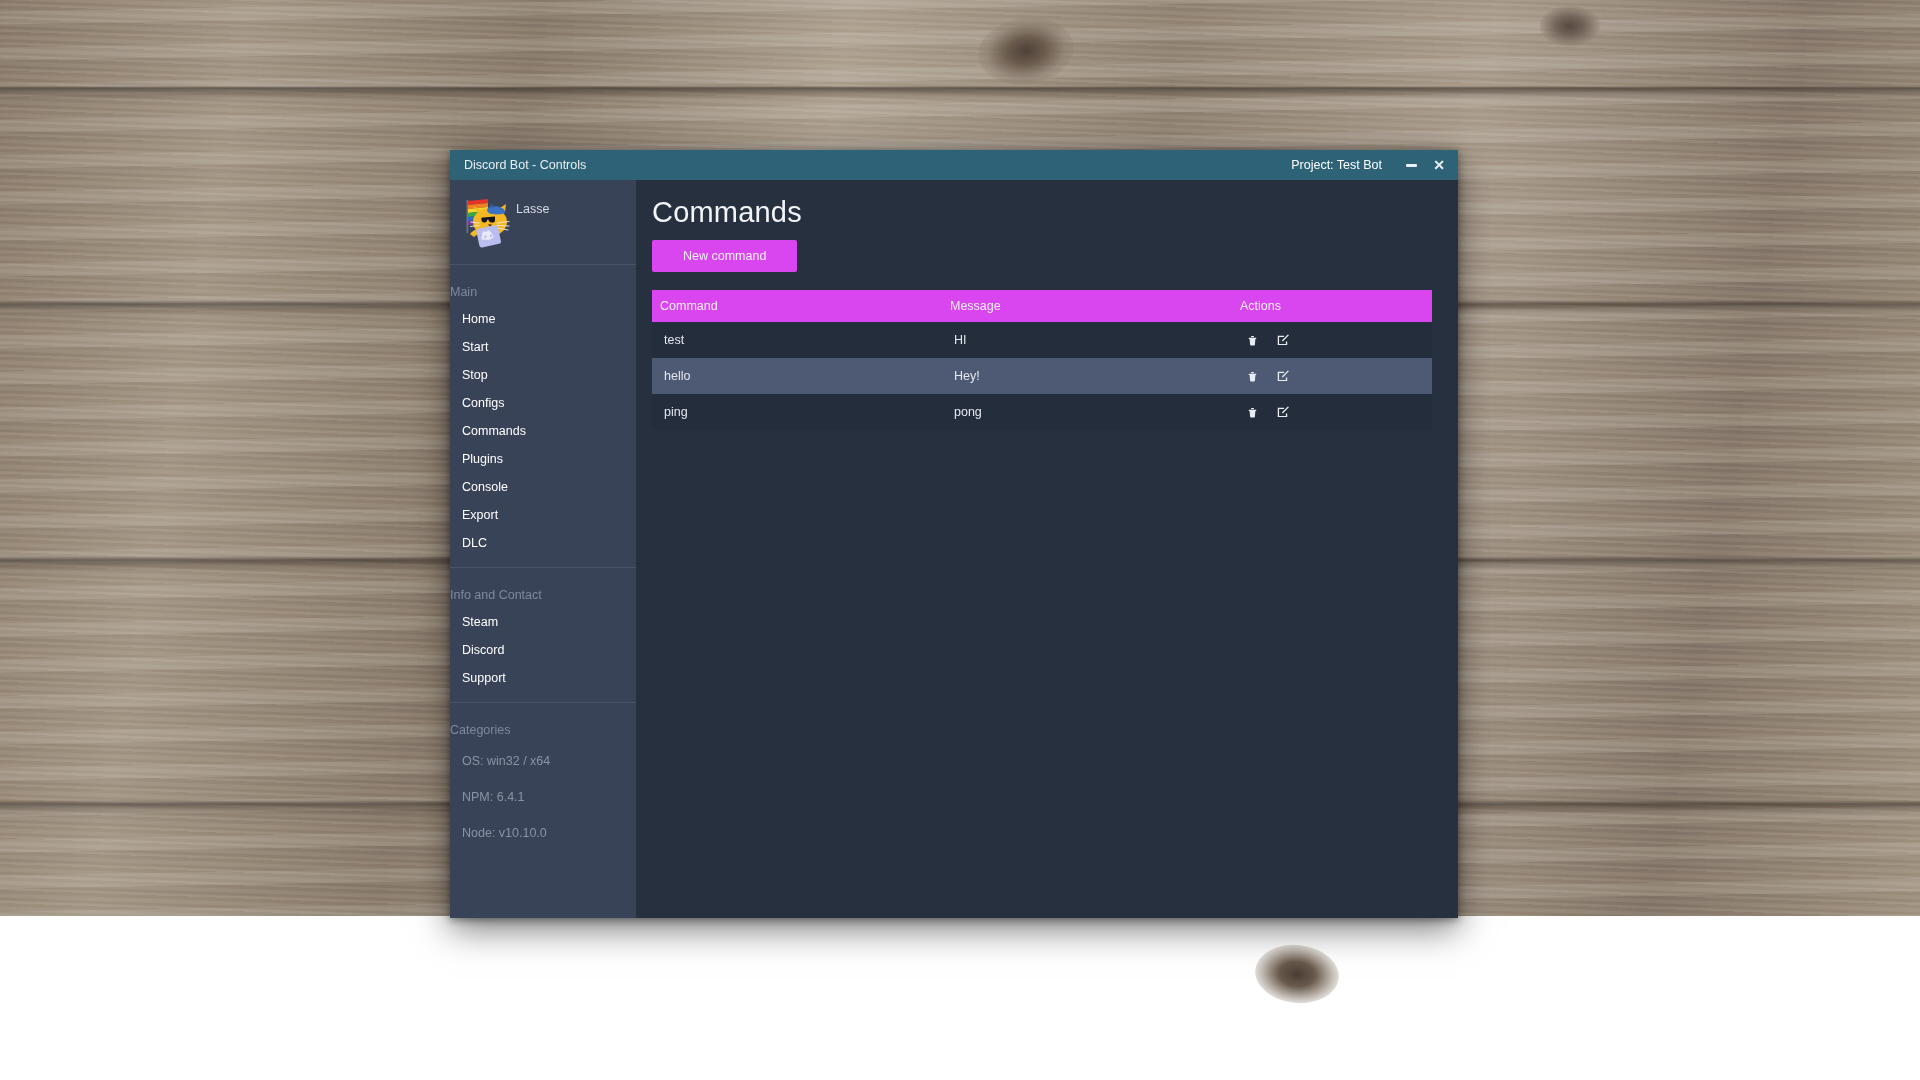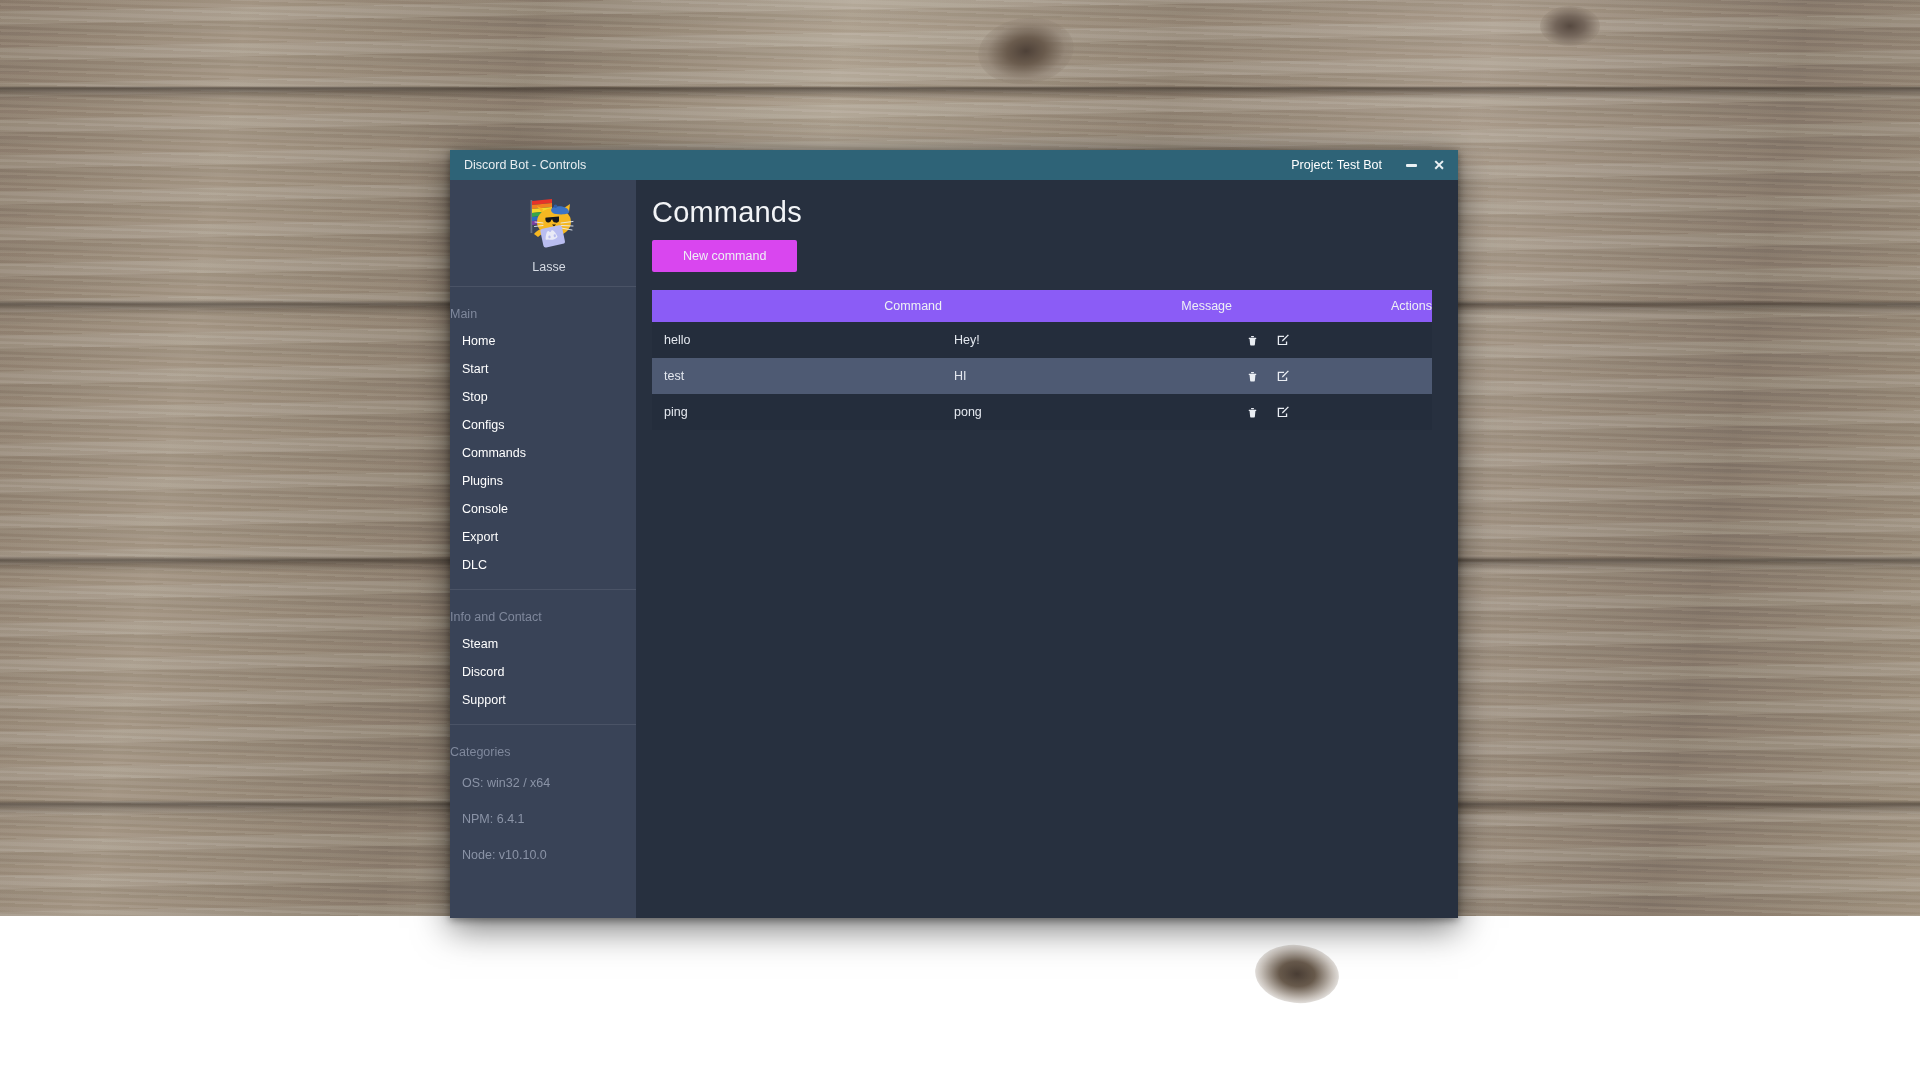--- a/index.html
+++ b/index.html
@@ -161,24 +161,23 @@
   #sidebar {
     flex: 0 0 186px;
     width: 186px;
     background: #39425a;
     background: #394357;
     display: flex;
     flex-direction: column;
     overflow: hidden;
   }
   #sidebar-profile {
-    padding: 14px 0 12px 12px;
-    display: flex;
-    flex-direction: column;
-    align-items: center;
+    padding: 14px 0 12px 4px;
+    display: flex;
+    flex-direction: row;
   }
   #avatar-wrap { width: 62px; height: 58px; }
   #profile-name {
     margin-top: 8px;
     color: #d6dbe4;
     font-size: 12.5px;
   }
   .sb-divider {
     height: 1px;
     background: rgba(255,255,255,0.09);
@@ -233,26 +232,26 @@
   }
 
   
   #commands-table {
     margin-top: 18px;
     width: 780px;
     border-collapse: collapse;
     table-layout: fixed;
   }
   #commands-table th {
-    background: #8b5cf6;
+    background: #d946ef;
     color: #eef1f5;
     font-size: 12.5px;
     font-weight: 400;
-    text-align: right;
-    padding: 9px 0 9px 28px;
+    text-align: left;
+    padding: 9px 0 9px 8px;
     height: 30px;
   }
   #commands-table td {
     color: #e4e8ef;
     font-size: 12.5px;
     padding: 10px 0 10px 12px;
     height: 34px;
     vertical-align: middle;
   }
   #commands-table tbody tr:nth-child(odd)  { background: #242d3c; }
@@ -402,44 +401,44 @@
           <thead>
             <tr>
               <th>Command</th>
               <th>Message</th>
               <th>Actions</th>
             </tr>
           </thead>
           <tbody>
 
             <tr>
-              <td>hello</td>
-              <td>Hey!</td>
+              <td>test</td>
+              <td>HI</td>
               <td>
                 <div class="action-cell">
                   <span class="act-btn">
                     <svg viewBox="0 0 16 16" width="13" height="13" xmlns="http://www.w3.org/2000/svg">
                       <rect x="3.4" y="4.6" width="9.2" height="1.5" rx="0.4" fill="#e9edf3"></rect>
                       <rect x="6.2" y="2.4" width="3.6" height="1.6" rx="0.5" fill="#e9edf3"></rect>
                       <path d="M4.4 6.1 h7.2 l-0.7 7.2 a0.9 0.9 0 0 1 -0.9 0.8 h-4 a0.9 0.9 0 0 1 -0.9 -0.8 z" fill="#e9edf3"></path>
                     </svg>
                   </span>
                   <span class="act-btn">
                     <svg viewBox="0 0 16 16" width="14" height="14" xmlns="http://www.w3.org/2000/svg">
                       <path d="M2 3.2 h7.2 v1.5 H3.5 v7.8 h7.8 V9.6 h1.5 v4.2 H2 z" fill="#e9edf3"></path>
                       <path d="M13.6 1.6 l1.1 1.1 -6.4 6.4 -1.7 0.6 0.6 -1.7 z" fill="#e9edf3"></path>
                     </svg>
                   </span>
                 </div>
               </td>
             </tr>
 
             <tr>
-              <td>test</td>
-              <td>HI</td>
+              <td>hello</td>
+              <td>Hey!</td>
               <td>
                 <div class="action-cell">
                   <span class="act-btn">
                     <svg viewBox="0 0 16 16" width="13" height="13" xmlns="http://www.w3.org/2000/svg">
                       <rect x="3.4" y="4.6" width="9.2" height="1.5" rx="0.4" fill="#e9edf3"></rect>
                       <rect x="6.2" y="2.4" width="3.6" height="1.6" rx="0.5" fill="#e9edf3"></rect>
                       <path d="M4.4 6.1 h7.2 l-0.7 7.2 a0.9 0.9 0 0 1 -0.9 0.8 h-4 a0.9 0.9 0 0 1 -0.9 -0.8 z" fill="#e9edf3"></path>
                     </svg>
                   </span>
                   <span class="act-btn">

